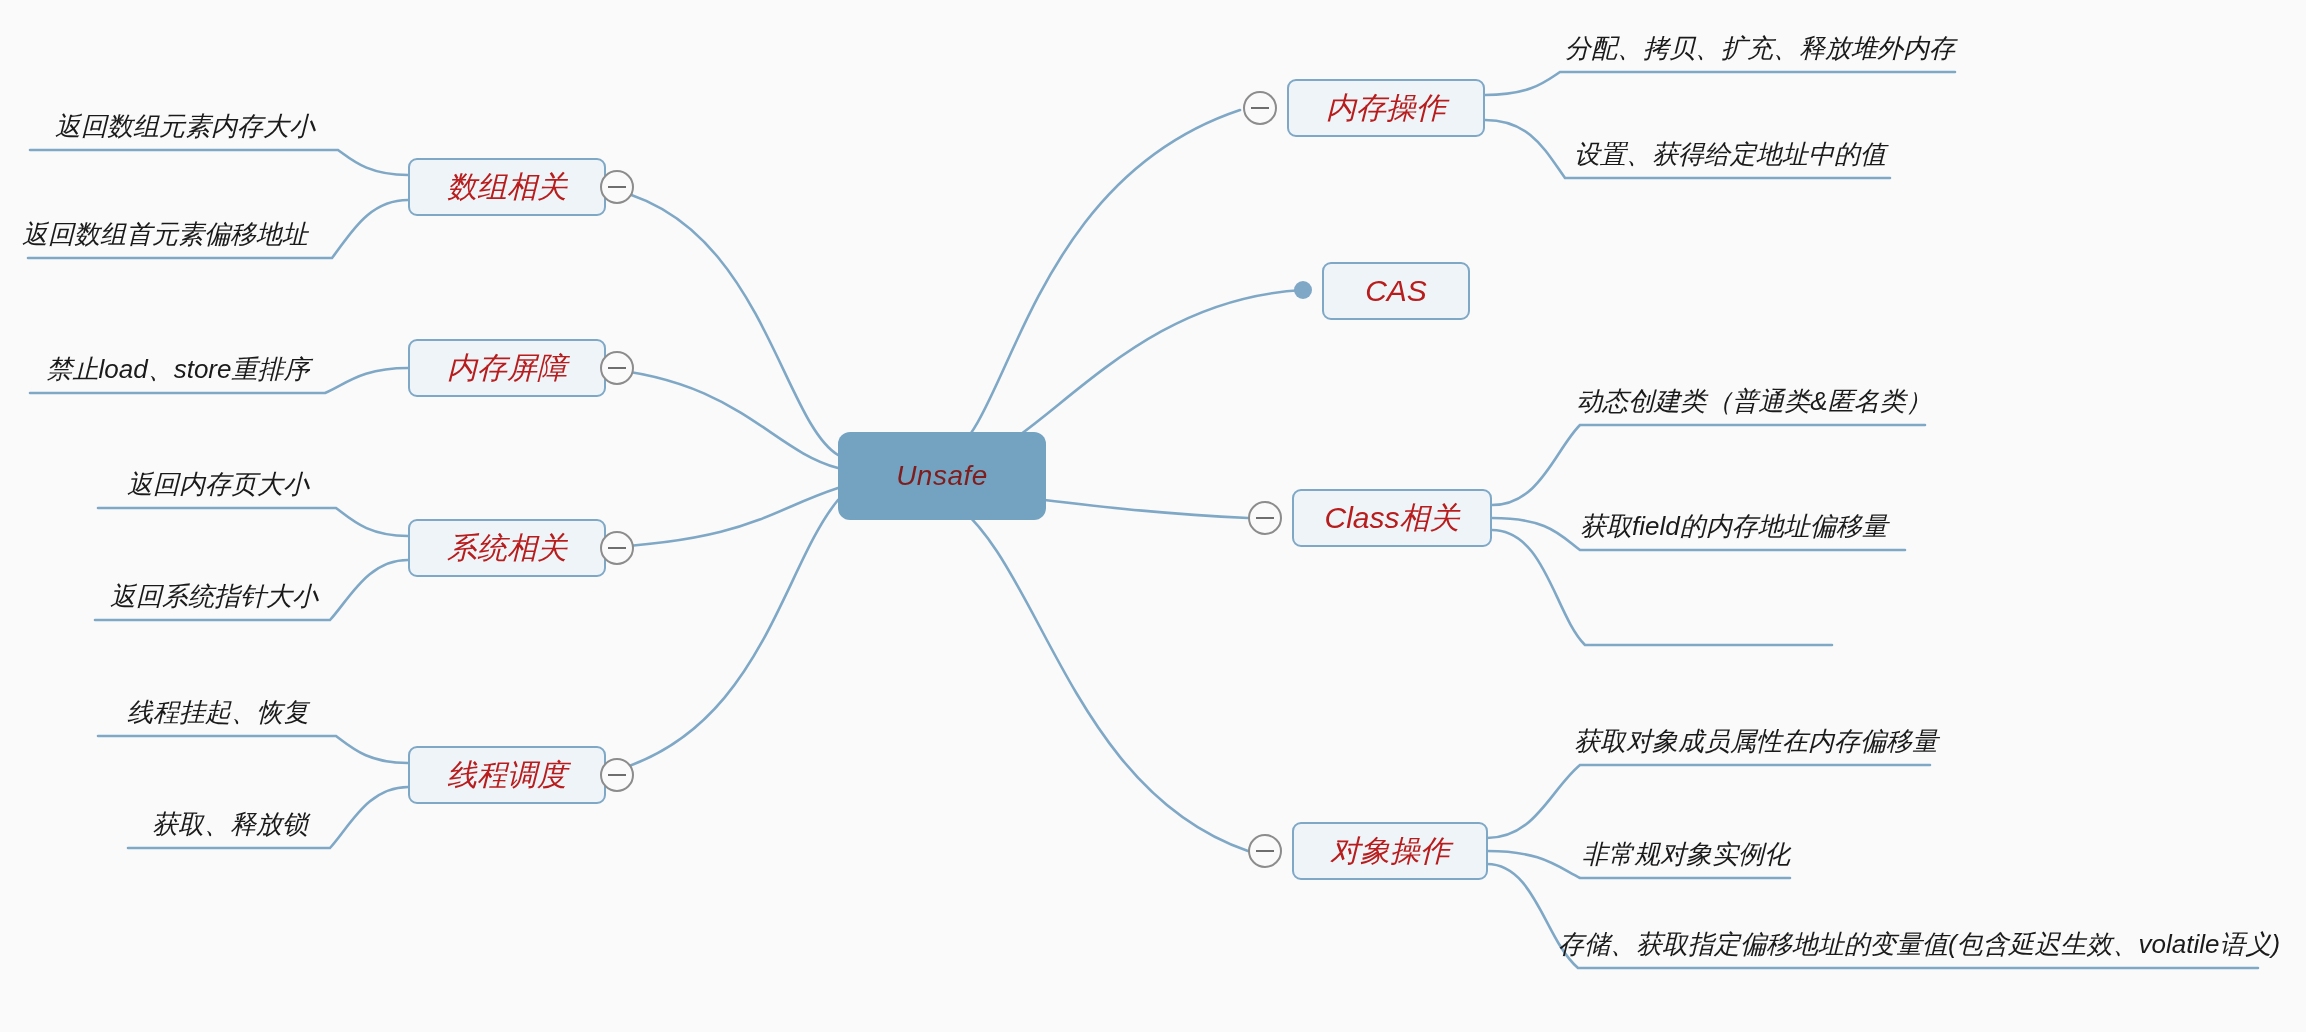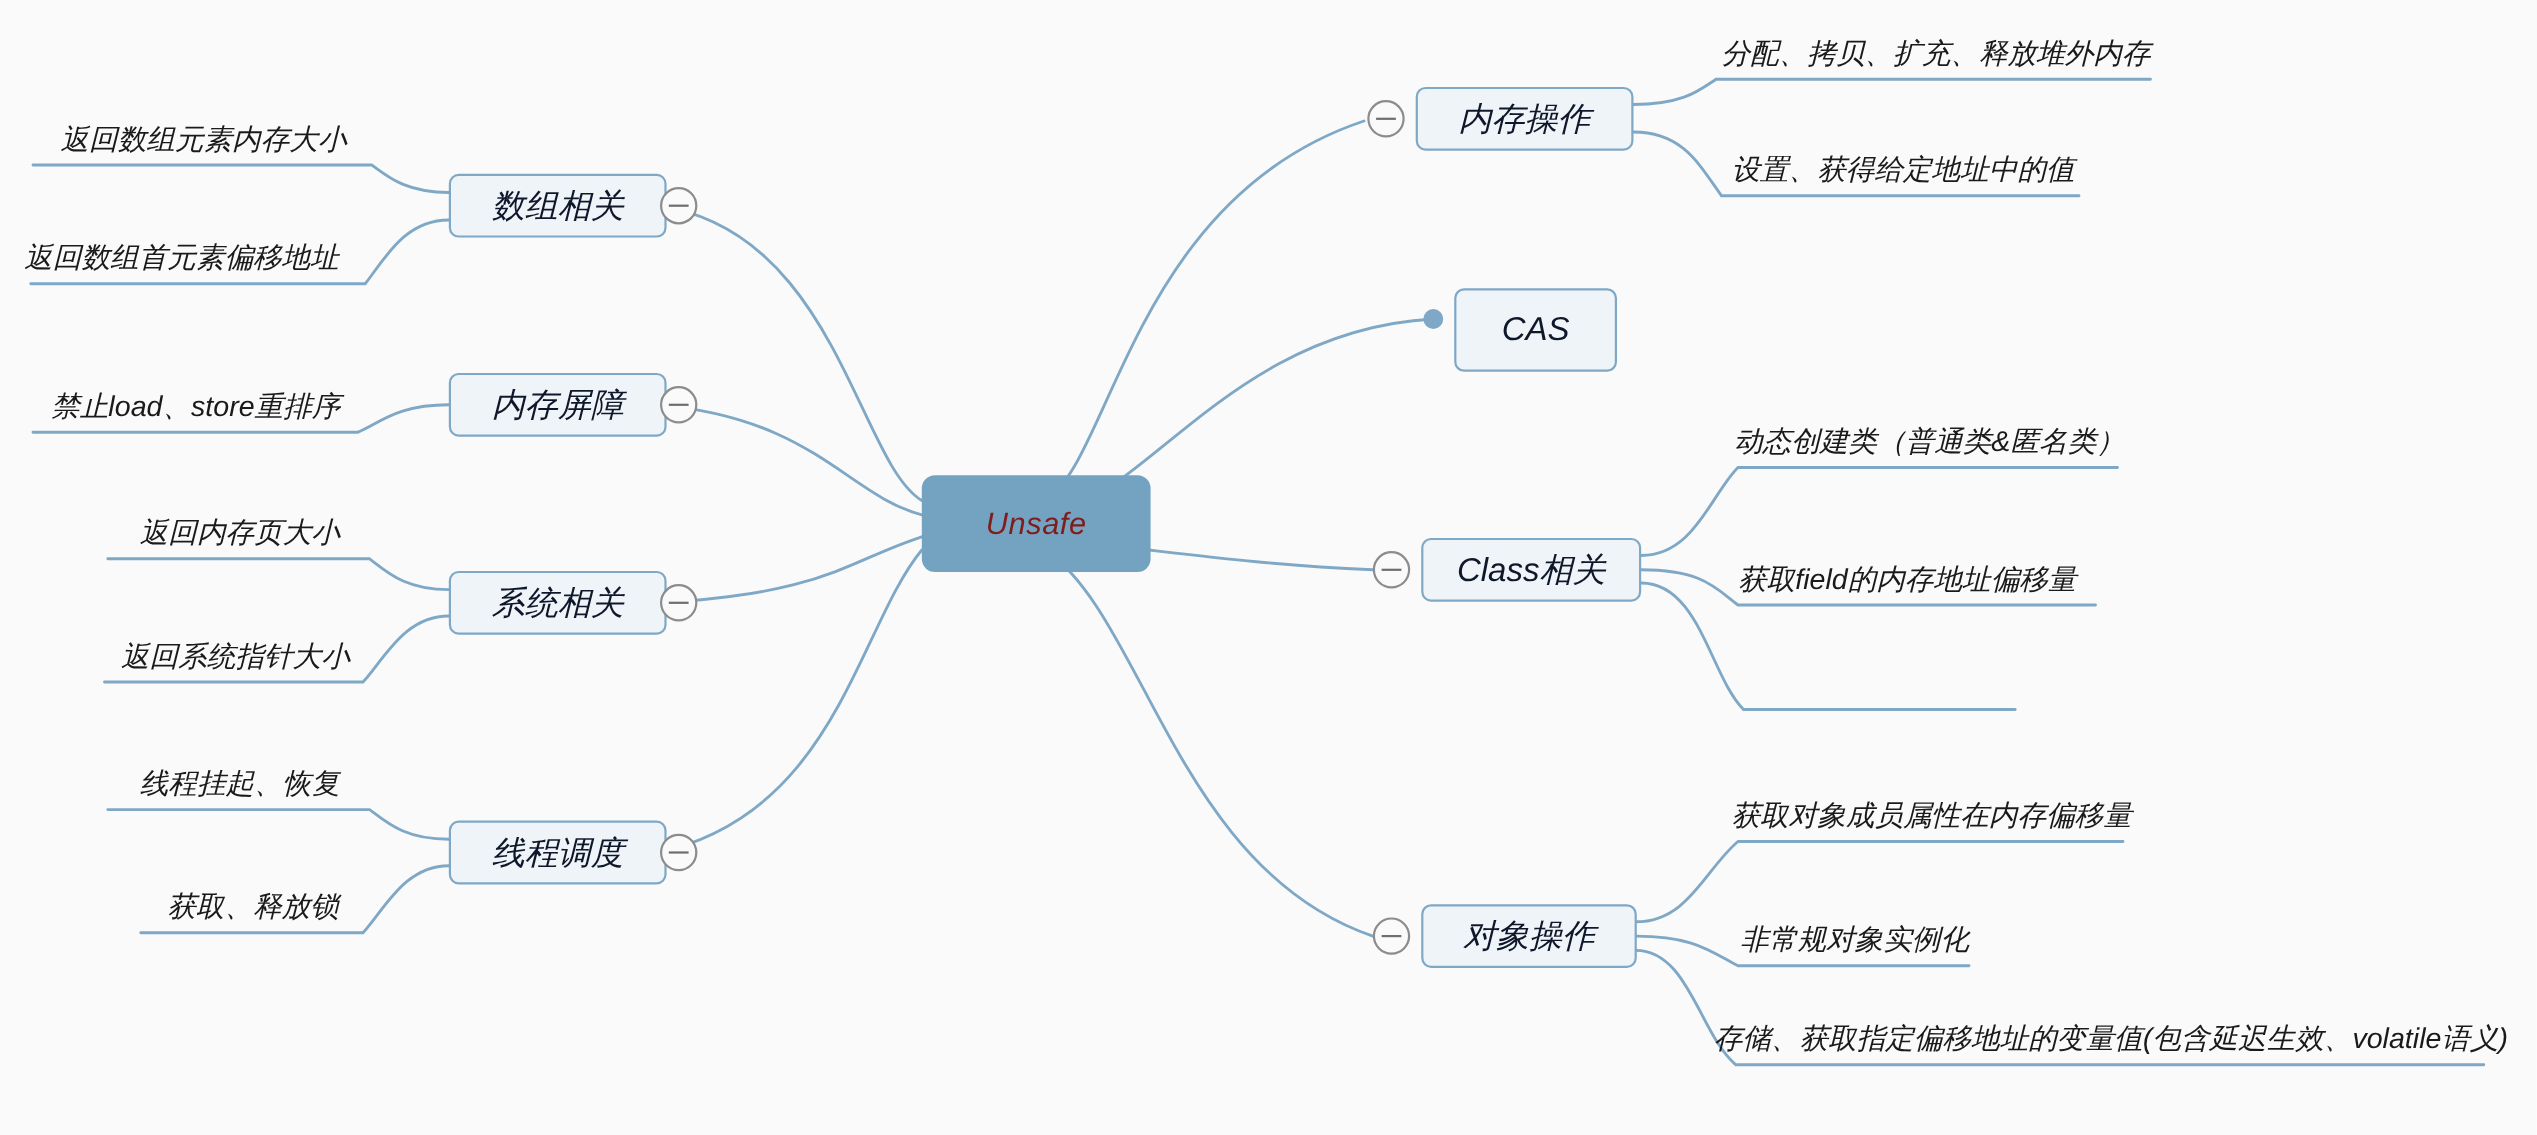--- a/index.html
+++ b/index.html
@@ -41,21 +41,21 @@
     font-size: 28px;
     letter-spacing: 0.5px;
     padding: 0 26px;
     z-index: 5;
   }
   
   .branch-node {
     background: #eef4f8;
     border: 2px solid #7fa8c6;
     border-radius: 9px;
-    color: #0f172a;
+    color: #b91c1c;
     font-size: 30px;
     padding: 0 20px;
     z-index: 4;
   }
   
   .leaf-node {
     color: #1a1a1a;
     font-size: 26px;
     z-index: 3;
     align-items: flex-end;
@@ -149,21 +149,21 @@
     <span>内存操作</span>
   </div>
   <div class="node leaf-node" style="left:1560px; top:18px; width:400px; height:50px; justify-content:center;">
     <span>分配、拷贝、扩充、释放堆外内存</span>
   </div>
   <div class="node leaf-node" style="left:1565px; top:124px; width:330px; height:50px; justify-content:center;">
     <span>设置、获得给定地址中的值</span>
   </div>
 
   <div class="bullet-dot" style="left:1294px; top:281px;"></div>
-  <div class="node branch-node" style="left:1322px; top:262px; width:148px; height:76px;">
+  <div class="node branch-node" style="left:1322px; top:262px; width:148px; height:58px;">
     <span>CAS</span>
   </div>
 
   <div class="toggle" style="left:1248px; top:501px;"></div>
   <div class="node branch-node" style="left:1292px; top:489px; width:200px; height:58px;">
     <span>Class相关</span>
   </div>
   <div class="node leaf-node" style="left:1580px; top:371px; width:348px; height:50px; justify-content:center;">
     <span>动态创建类（普通类&amp;匿名类）</span>
   </div>

